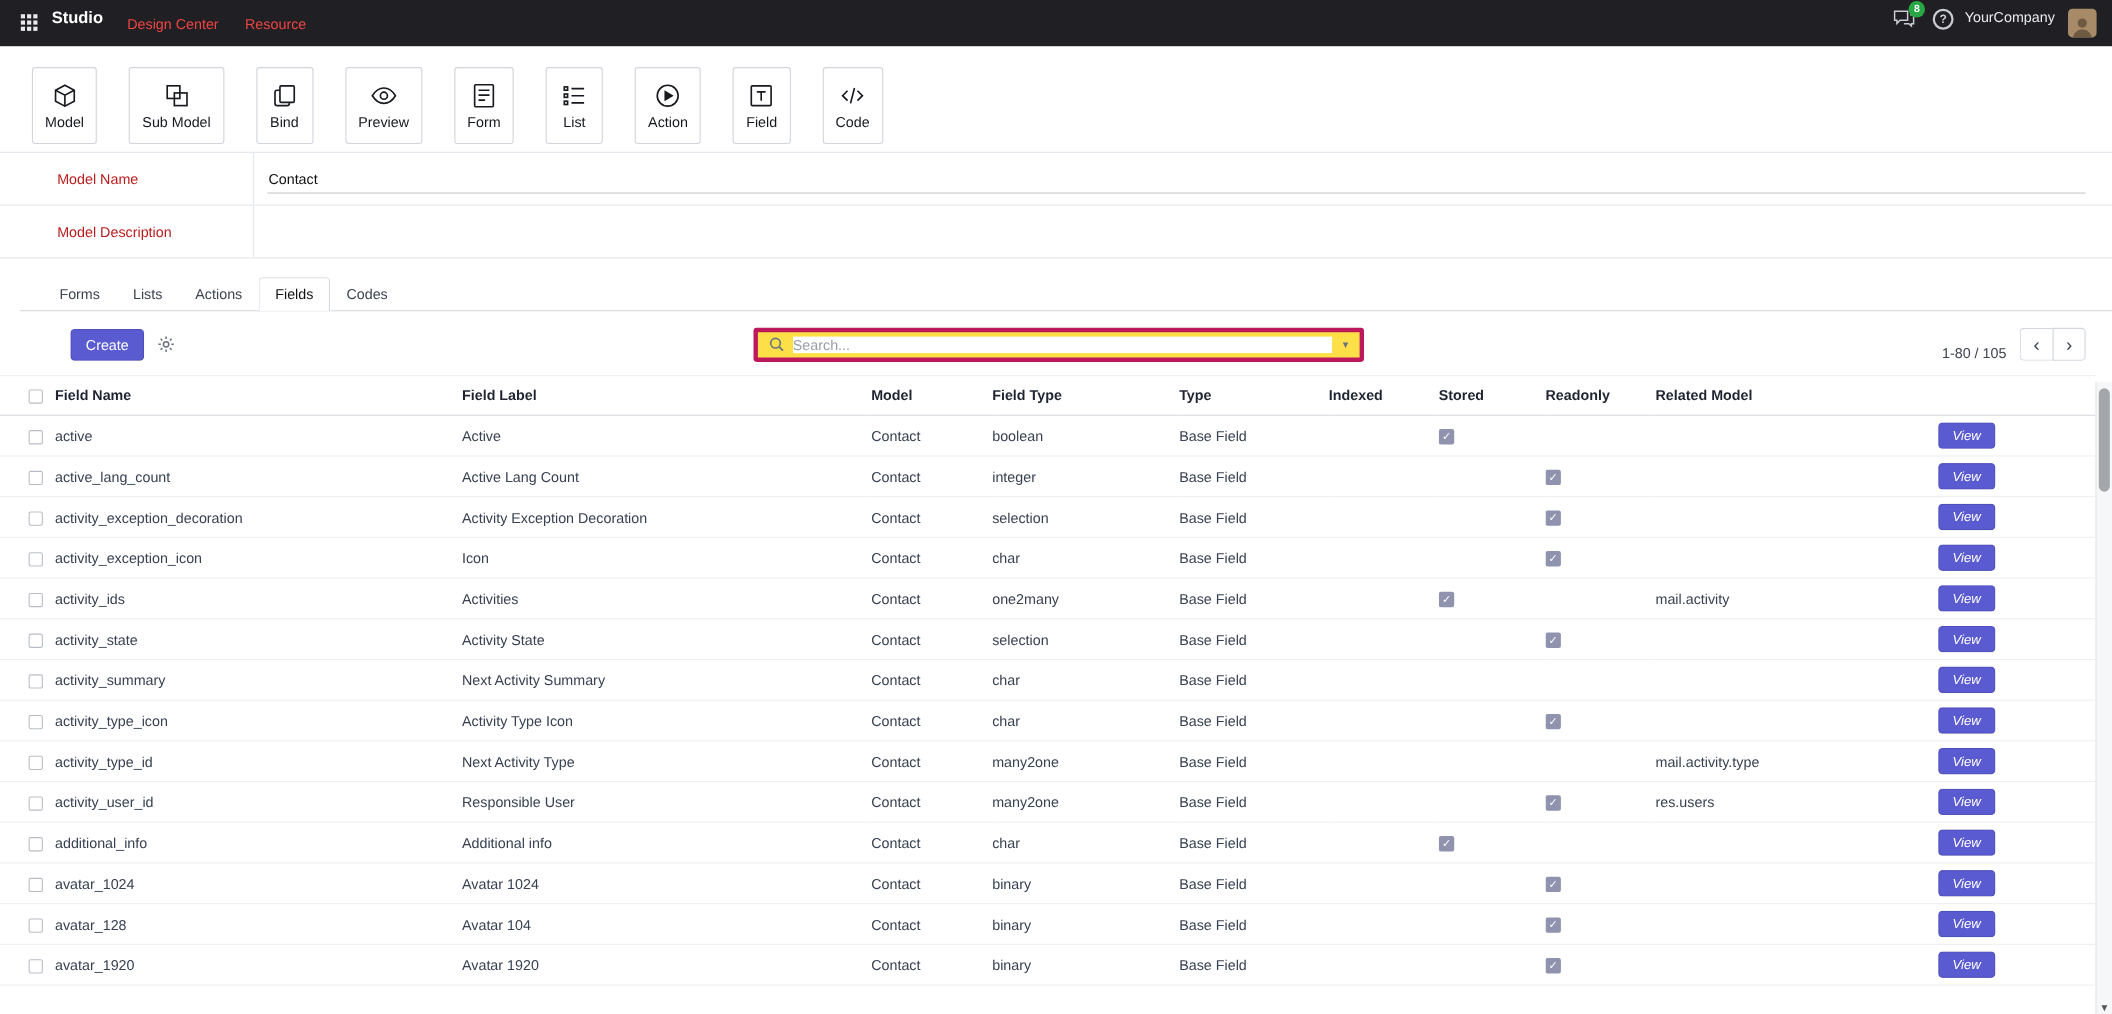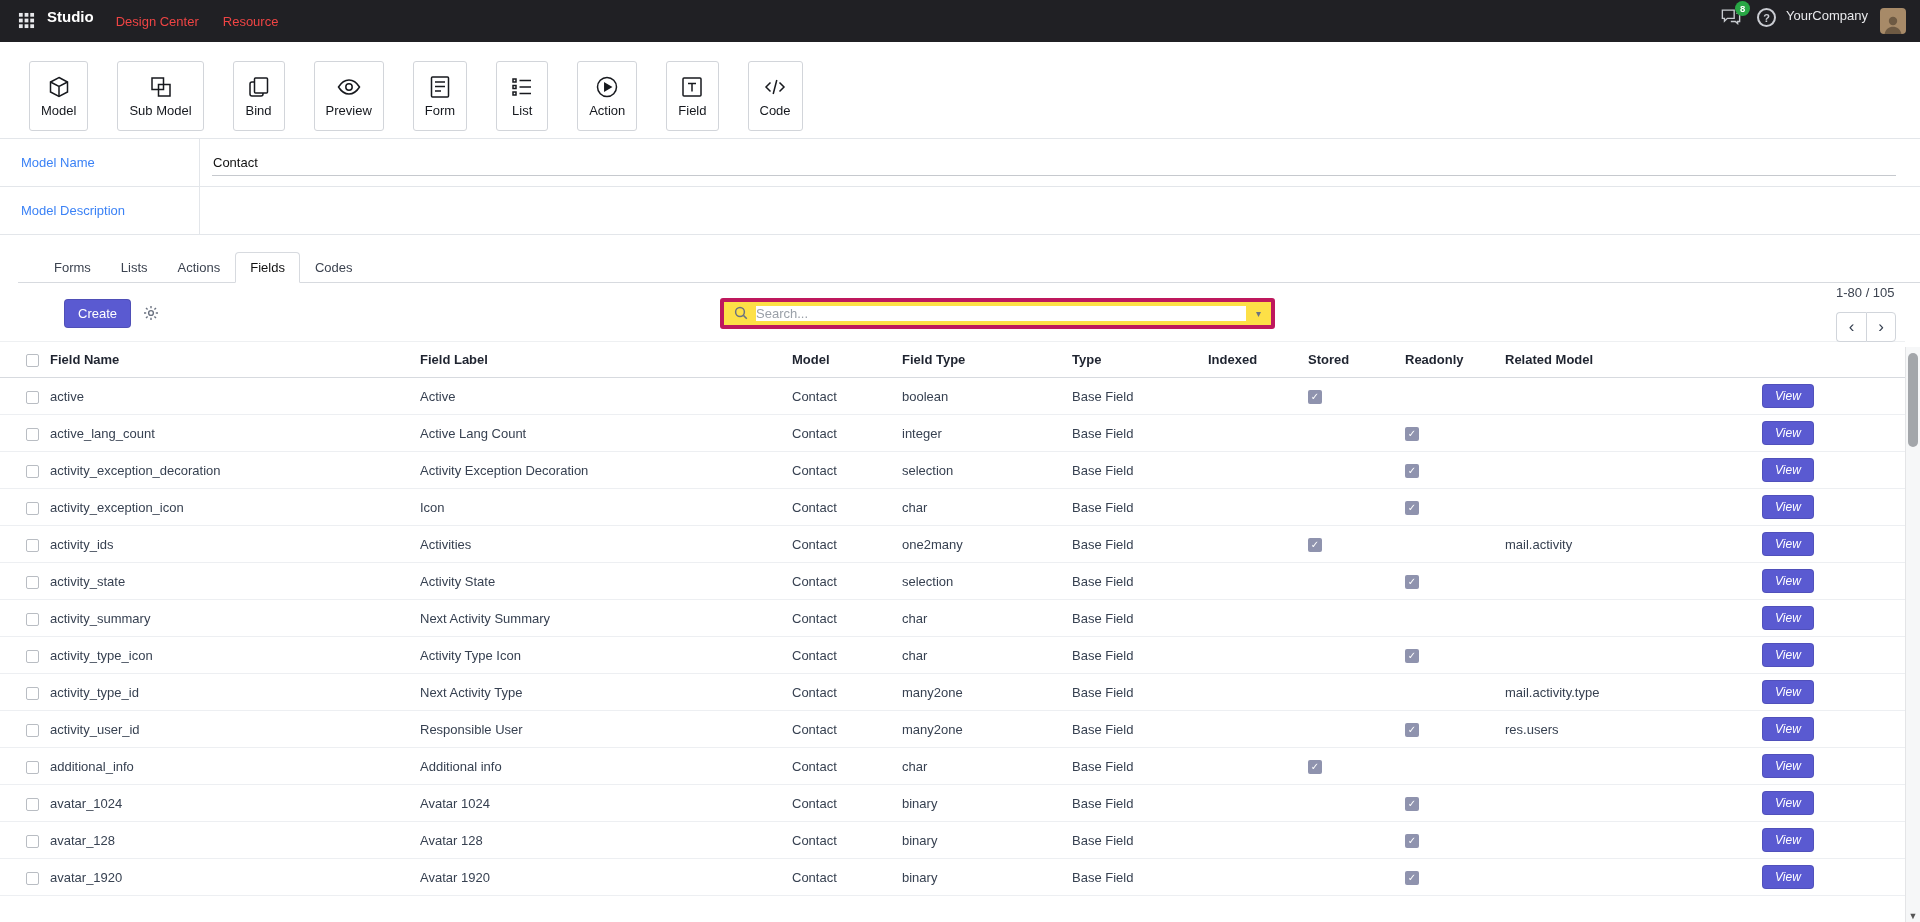--- a/index.html
+++ b/index.html
@@ -31,42 +31,42 @@
 
   
   .ribbon{display:flex;gap:29px;margin:19px 0 0 29px;}
   .ribbon-btn{display:flex;flex-direction:column;align-items:center;justify-content:center;gap:3px;min-width:52px;height:70px;padding:7px 11px;border:1px solid #d2d5da;border-radius:3px;background:#fff;cursor:pointer;}
   .ribbon-btn svg{display:block;}
   .ribbon-label{font-size:13px;color:#15181e;font-weight:500;white-space:nowrap;}
 
   
   .model-form{margin-top:7px;border-top:1px solid var(--border);}
   .form-row{display:flex;height:48px;border-bottom:1px solid var(--border);align-items:center;}
-  .form-label{width:200px;padding-left:21px;height:100%;display:flex;align-items:center;border-right:1px solid var(--border);color:#3b82f6;font-size:13px;}
+  .form-label{width:200px;padding-left:21px;height:100%;display:flex;align-items:center;border-right:1px solid var(--border);color:#b91c1c;font-size:13px;margin-left:31px;}
   .form-input-wrap{flex:1;display:flex;align-items:center;padding:0 24px 0 12px;height:100%;}
   .form-input{flex:1;border:none;outline:none;font-size:13px;color:#111;background:transparent;padding:5px 1px;font-family:"Liberation Sans",sans-serif;}
   .form-input.underlined{border-bottom:1px solid #c6c9ce;}
 
   
   .tabs{display:flex;align-items:flex-end;margin-top:17px;padding-left:21px;border-bottom:1px solid var(--border-strong);margin-left:18px;}
   .tab{padding:7px 14px;font-size:13px;color:#3c4350;cursor:pointer;border:1px solid transparent;margin-bottom:-1px;}
   .tab.active{background:#fff;border:1px solid var(--border-strong);border-bottom:1px solid #fff;border-radius:4px 4px 0 0;color:#111;}
 
   
   .controls{display:flex;align-items:center;margin:14px 24px 0 24px;height:32px;}
   .controls-left{display:flex;align-items:center;gap:12px;padding-left:40px;}
   .btn-create{background:var(--accent);color:#fff;border:1px solid rgba(0,0,0,0.12);border-radius:4px;padding:6px 13px;font-size:13px;font-weight:500;cursor:pointer;font-family:"Liberation Sans",sans-serif;}
   .gear{cursor:pointer;display:flex;align-items:center;}
   .controls-center{flex:1;display:flex;justify-content:center;}
   .searchbox{width:555px;height:31px;border:4px solid #be185d;border-radius:3px;display:flex;align-items:center;background:#fde047;}
   .searchbox .mag{padding:0 8px 0 10px;display:flex;align-items:center;}
   .search-input{flex:1;border:none;outline:none;font-size:13px;color:#333;font-family:"Liberation Sans",sans-serif;}
   .search-input::placeholder{color:#9aa0a8;}
   .search-caret{padding:0 10px;color:#6b7280;font-size:10px;cursor:pointer;}
-  .controls-right{display:flex;align-items:flex-start;gap:12px;flex-direction:column;}
+  .controls-right{display:flex;align-items:flex-end;gap:12px;}
   .pager-text{font-size:13px;color:#3c4350;}
   .pager-btns{display:flex;}
   .pager-btn{width:30px;height:30px;border:1px solid #d1d5db;background:#fff;display:flex;align-items:center;justify-content:center;font-size:17px;color:#374151;cursor:pointer;line-height:1;}
   .pager-btn.prev{border-radius:4px 0 0 4px;border-right:none;}
   .pager-btn.next{border-radius:0 4px 4px 0;}
 
   
   .table-wrap{margin-top:12px;width:1905px;}
   table{border-collapse:collapse;table-layout:fixed;width:1905px;}
   col.c-check{width:50px;}col.c-fname{width:370px;}col.c-flabel{width:372px;}
@@ -457,21 +457,21 @@
     <td>Base Field</td>
     <td></td>
     <td></td>
     <td><span class="flag checked"></span></td>
     <td></td>
     <td class="view-col"><button class="view-btn">View</button></td>
   </tr>
           <tr>
     <td class="check-col"><span class="cb"></span></td>
     <td>avatar_128</td>
-    <td>Avatar 128</td>
+    <td>Avatar 104</td>
     <td>Contact</td>
     <td>binary</td>
     <td>Base Field</td>
     <td></td>
     <td></td>
     <td><span class="flag checked"></span></td>
     <td></td>
     <td class="view-col"><button class="view-btn">View</button></td>
   </tr>
           <tr>

